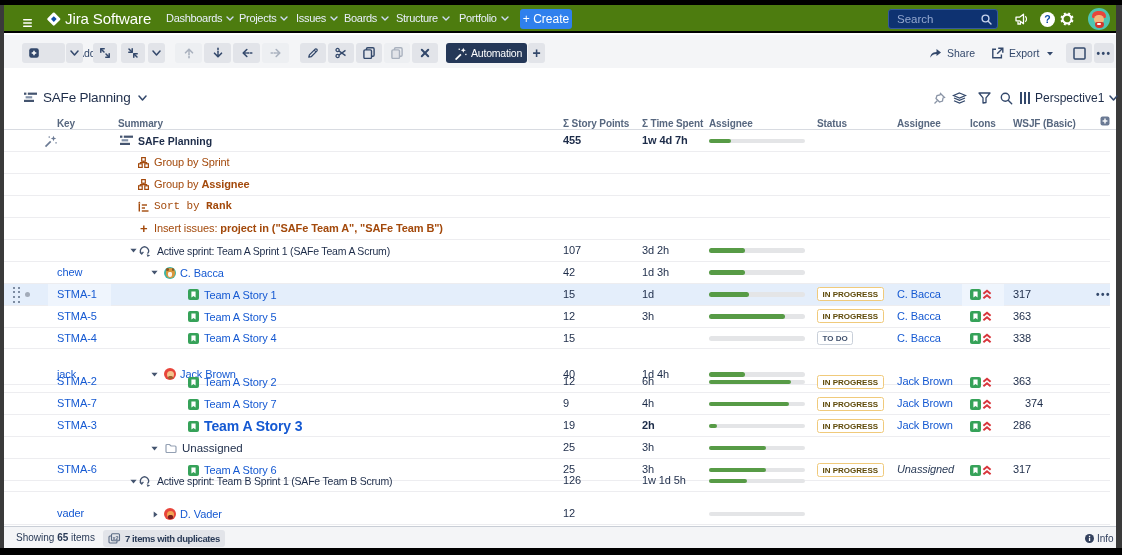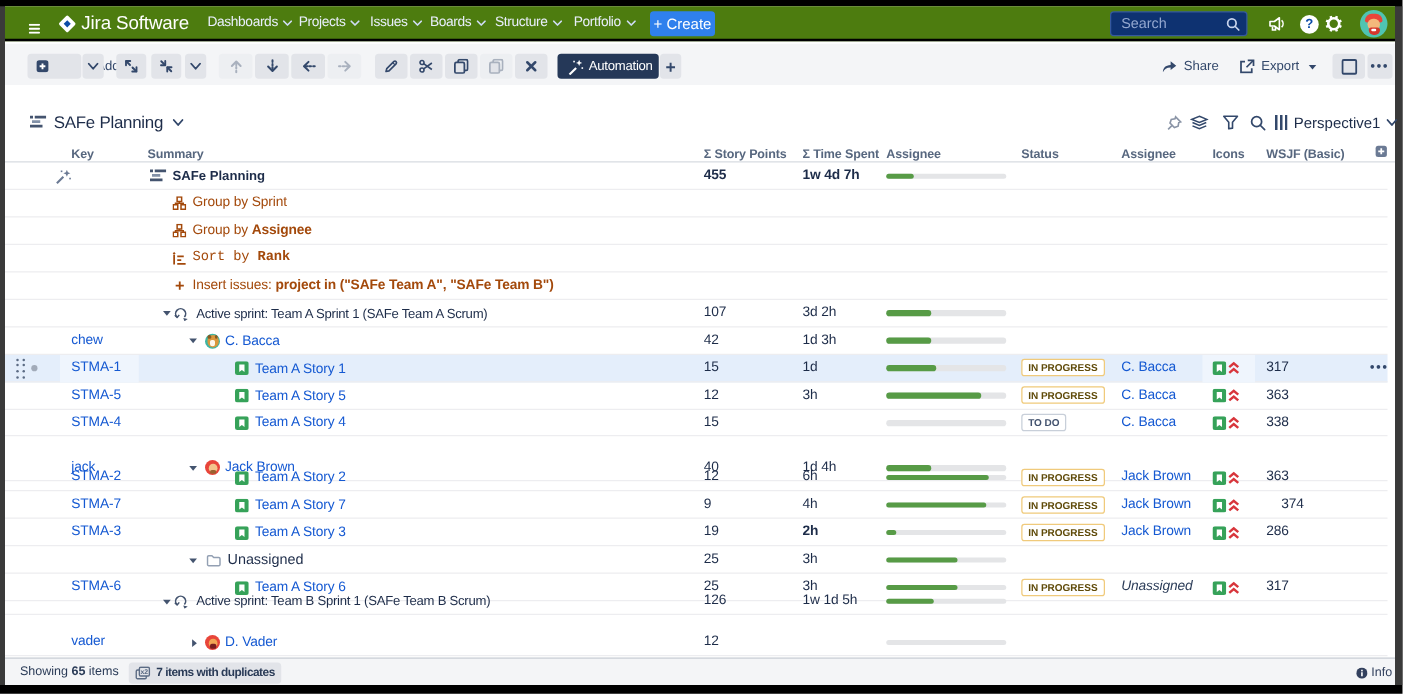--- a/index.html
+++ b/index.html
@@ -705,21 +705,21 @@
     </div>
     <div class="row" style="top:410.3px;">
       <div class="cell" style="left:53px;color:#1559d2;">STMA-3</div>
       <div class="abs" style="left:184px;top:0;height:21.95px;display:flex;align-items:center;gap:5px;">
         <span style="display:inline-flex">
           <svg width="11" height="11" viewBox="0 0 11 11">
             <rect x="0" y="0" width="11" height="11" rx="2" fill="#36a259"></rect>
             <path d="M3.4 2.6 H7.6 V8.6 L5.5 6.9 L3.4 8.6 Z" fill="white"></path>
           </svg>
         </span>
-        <span style="font-size:11px;letter-spacing:-0.1px;color:#1559d2;">Team A Story 3</span>
+        <span style="font-size:14px;letter-spacing:-0.1px;color:#1559d2;font-weight:bold;">Team A Story 3</span>
       </div>
       <div class="cell" style="left:559px;">19</div>
       <div class="cell" style="left:638px;font-weight:bold;">2h</div>
       <div class="pbar">
         <div class="pfill" style="width:8px;"></div>
       </div>
       <div class="loz prog" style="left:813px;">IN PROGRESS</div>
       <div class="cell" style="left:893px;color:#1559d2;">Jack Brown</div>
       <div class="abs" style="left:966px;top:0;height:21.95px;display:flex;align-items:center;gap:1px;">
         <span style="display:inline-flex">

